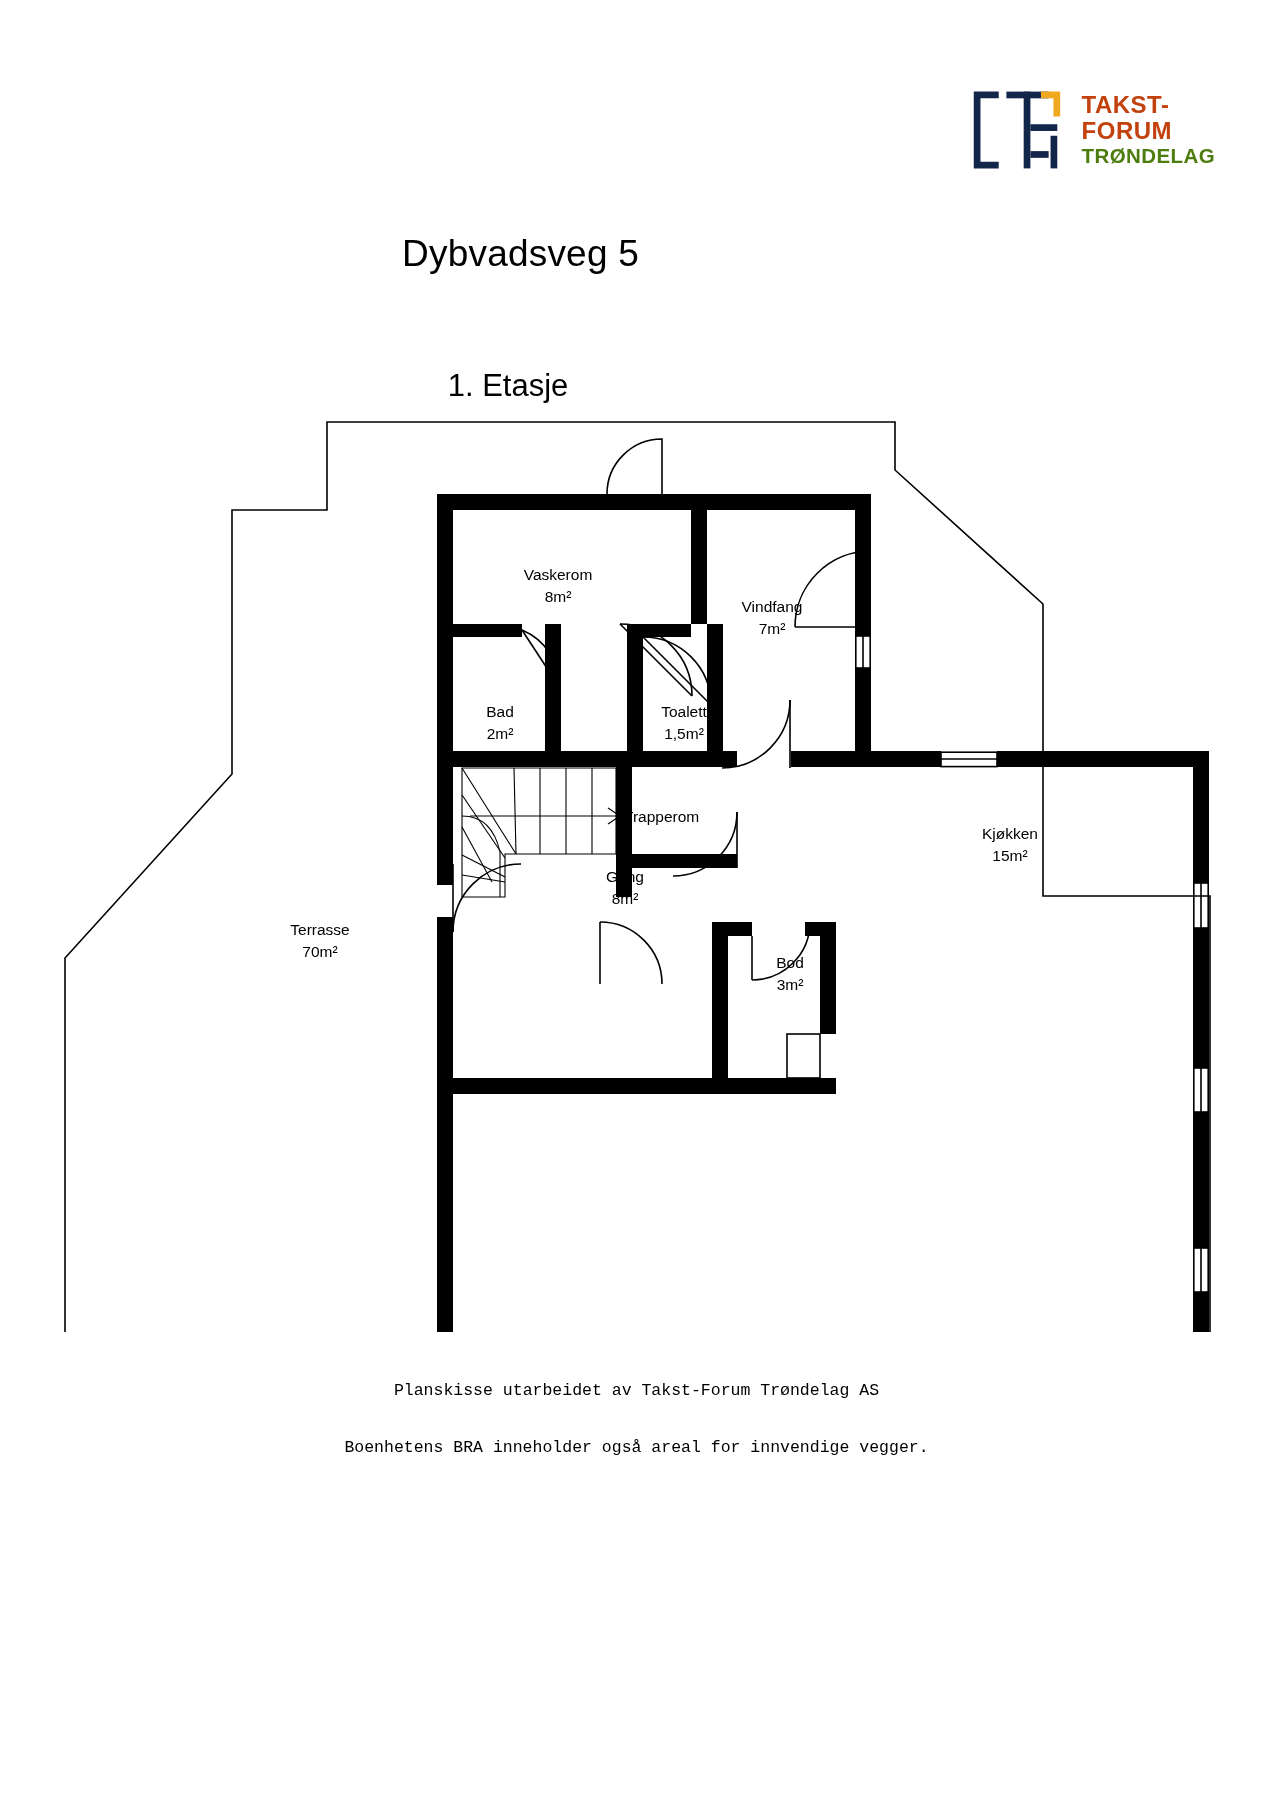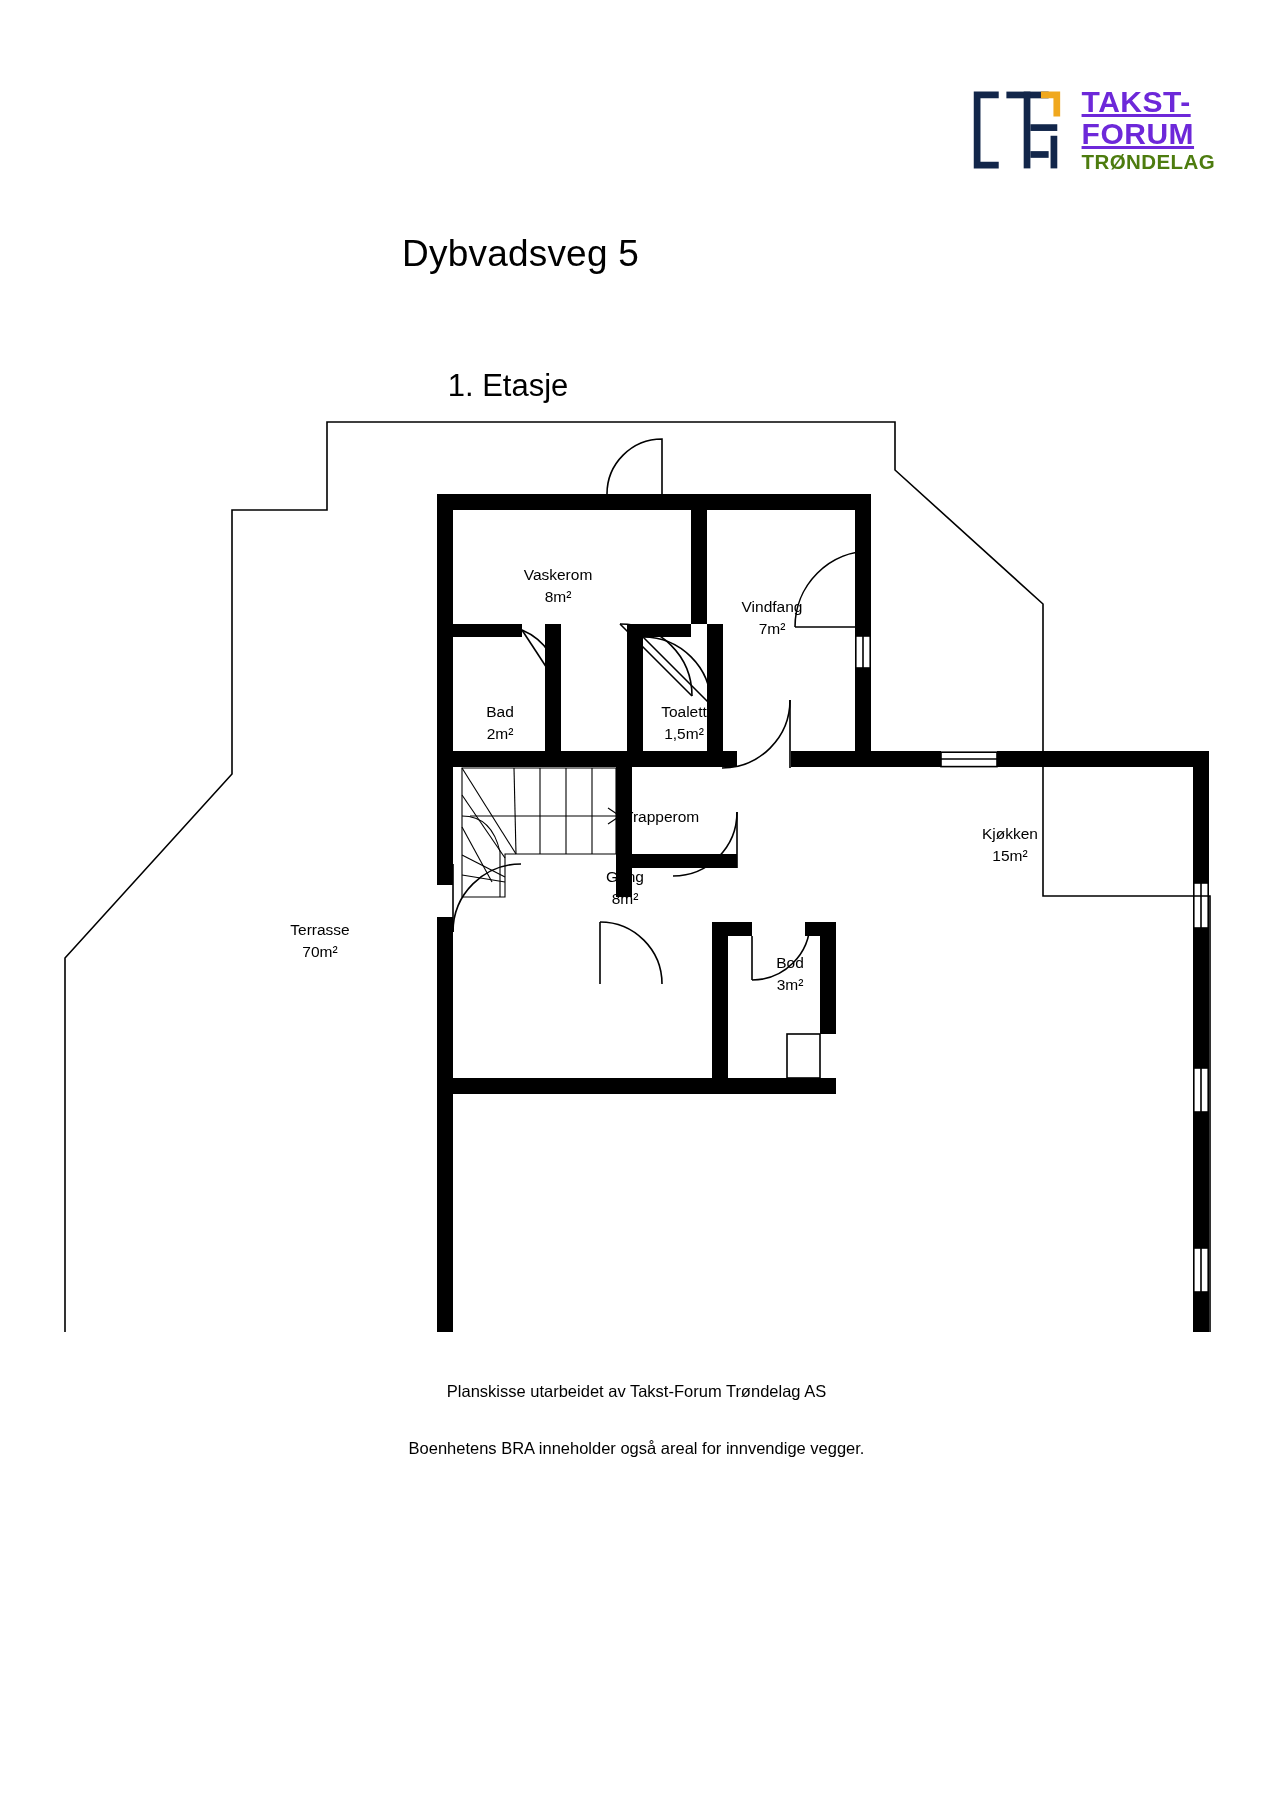--- a/index.html
+++ b/index.html
@@ -28,25 +28,24 @@
   }
   .logo-mark { width: 96px; height: 96px; display: block; }
   .logo-words {
     display: flex;
     flex-direction: column;
     justify-content: center;
     line-height: 1.0;
   }
   .logo-words .l1,
   .logo-words .l2 {
-    font-size: 30px;
+    font-size: 24px;
     font-weight: bold;
     letter-spacing: 0.5px;
-    color: #6d28d9;
-    text-decoration: underline;
+    color: #c2410c;
   }
   .logo-words .l2 { margin-top: 2px; }
   .logo-words .l3 {
     font-size: 20.5px;
     font-weight: bold;
     letter-spacing: 0.4px;
     color: #4d7c0f;
     margin-top: 3px;
   }
 
@@ -92,20 +91,21 @@
     position: absolute;
     left: 0;
     top: 1378px;
     width: 1273px;
     text-align: center;
   }
   .footer p {
     margin: 0;
     font-size: 16.5px;
     line-height: 26px;
+    font-family: Liberation Mono, monospace;
   }
   .footer .gap-lg { height: 31px; }
   .footer .gap-md { height: 30px; }
 </style>
 </head>
 <body>
 
 <div class="logo-block">
   <svg class="logo-mark" viewBox="0 0 100 100">
 

